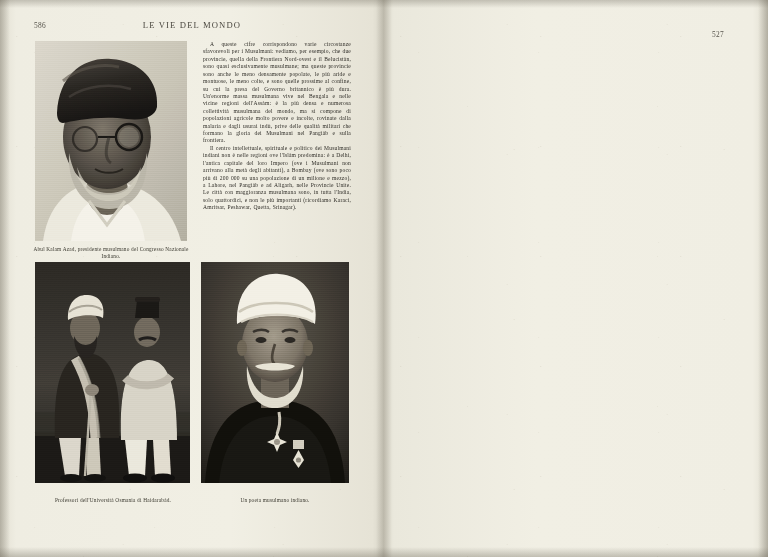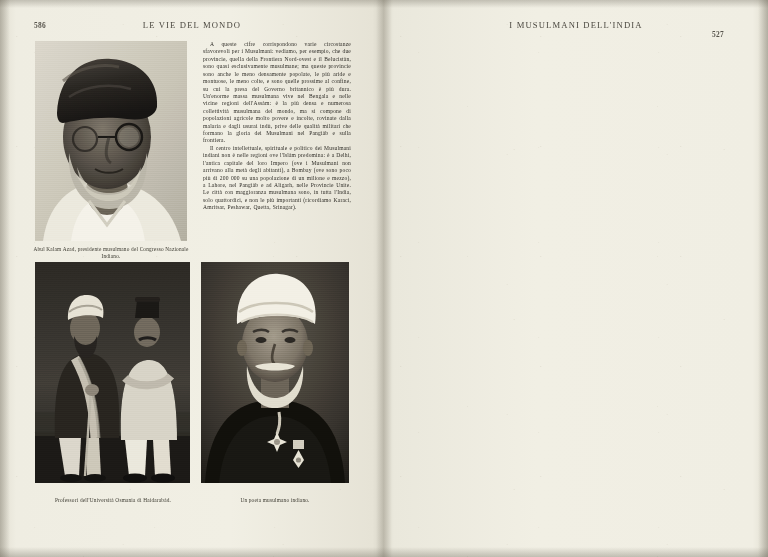--- a/index.html
+++ b/index.html
@@ -88,21 +88,20 @@
   }
   .runhead-left  { left: 0; width: 384px; text-align: center; }
   .runhead-right { left: 384px; width: 384px; text-align: center; }
 
   .folio {
     position: absolute;
     top: 21px;
     font-size: 7.4px;
     color: #56534b;
     letter-spacing: .3px;
-    font-weight: bold;
   }
   .folio-left  { left: 34px; }
   .folio-right { left: 712px; margin-top: 9px; }
 
   
   .col {
     position: absolute;
     font-size: 5.55px;
     line-height: 7.42px;
     text-align: justify;
@@ -350,21 +349,20 @@
     </div>
   </div>
 
   <div class="page page-right">
 
     <div class="speck"></div>
 
   </div>
 
   <div class="runhead runhead-left">LE VIE DEL MONDO</div>
-  <div class="runhead runhead-right">I MUSULMANI DELL'INDIA</div>
   <div class="folio folio-left">586</div>
   <div class="folio folio-right">527</div>
 
   <div class="gutter"></div>
   <div class="edge-left"></div>
   <div class="edge-right"></div>
   <div class="edge-top"></div>
   <div class="edge-bottom"></div>
 </div>
 

